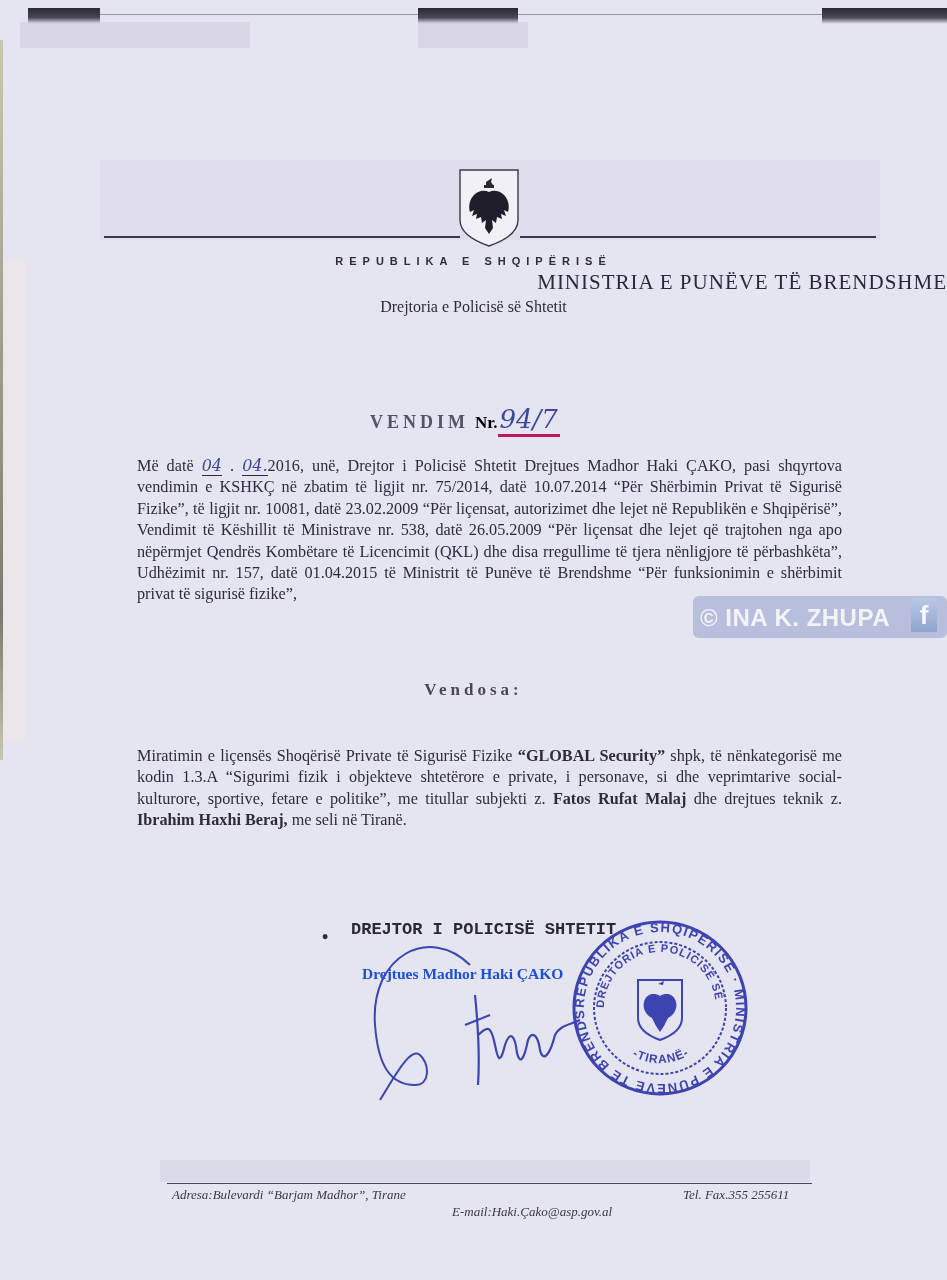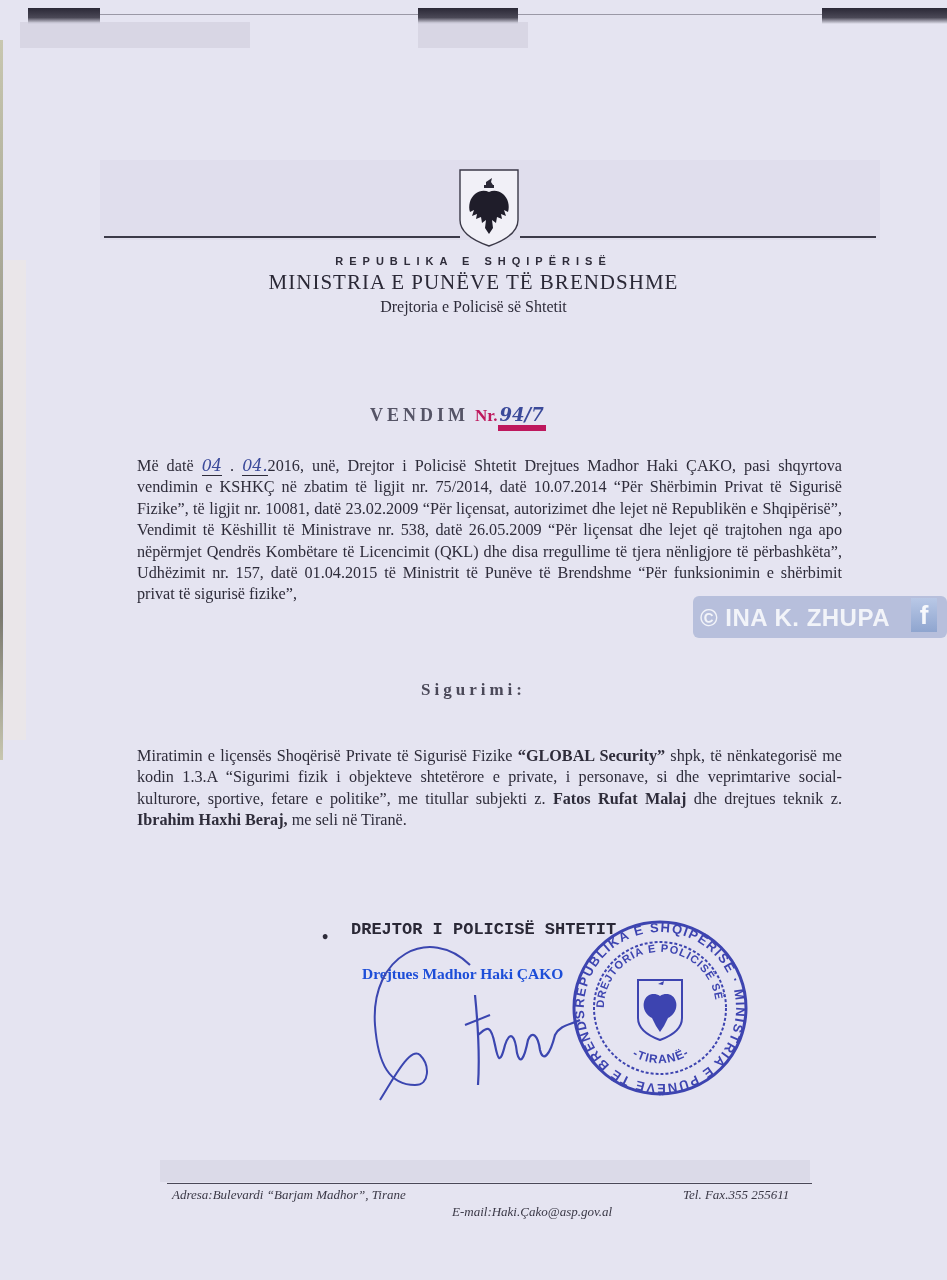--- a/index.html
+++ b/index.html
@@ -20,30 +20,30 @@
 
   
   .header-band { left:100px; top:160px; width:780px; height:80px; background:rgba(214,213,228,0.35); }
   .rule { height:2px; background:#3b3948; }
   .rule-left { left:104px; top:236px; width:356px; }
   .rule-right { left:520px; top:236px; width:356px; }
   .emblem { left:458px; top:168px; width:62px; height:80px; }
   .republika { left:0; width:947px; top:255px; text-align:center;
     font-family:"Liberation Sans","DejaVu Sans",sans-serif; font-weight:bold;
     font-size:11px; letter-spacing:6px; color:#2e2c3a; }
-  .ministry { left:0; width:947px; top:270px; text-align:center;
+  .ministry { left:0; width:947px; top:270px; text-align:right;
     font-size:21px; letter-spacing:1px; color:#2a2836; }
   .directorate { left:0; width:947px; top:298px; text-align:center; font-size:16px; color:#2e2c3a; }
 
   
   .vendim-row { left:370px; top:404px; height:30px; }
   .vendim-label { font-size:18px; letter-spacing:4px; font-weight:bold; color:#555466; }
-  .vendim-nr { font-size:17px; font-weight:bold; color:#be185d; margin-left:2px; }
+  .vendim-nr { font-size:17px; font-weight:bold; color:#000000; margin-left:2px; }
   .hand { font-family:"DejaVu Serif",serif; font-style:italic; color:#3b4a9a; }
-  .vendim-num { font-size:18px; border-bottom:6px solid #be185d; padding:0 2px;font-weight:bold; }
+  .vendim-num { font-size:26px; border-bottom:3px solid #be185d; padding:0 2px; }
 
   
   .para { left:137px; width:705px; font-size:16.2px; line-height:21.4px; text-align:justify; color:#2e2c3a; }
   .para1 { top:455px; }
   .para2 { top:746px; }
   .date-hand { font-size:16px; border-bottom:1px solid #2e2c3a; }
   .vendosa { left:0; width:947px; top:680px; text-align:center; font-size:17px; font-weight:bold; letter-spacing:4px; color:#4a4858; }
 
   
   .watermark { left:693px; top:596px; width:254px; height:42px;
@@ -103,21 +103,21 @@
 </div>
 
 <div class="abs para para1">
   <span>Më datë </span><span class="hand date-hand">04</span><span> . </span><span class="hand date-hand">04.</span><span>2016, unë, Drejtor i Policisë Shtetit Drejtues Madhor Haki ÇAKO, pasi shqyrtova vendimin e KSHKÇ në zbatim të ligjit nr. 75/2014, datë 10.07.2014 “Për Shërbimin Privat  të Sigurisë Fizike”, të ligjit nr. 10081, datë 23.02.2009 “Për liçensat, autorizimet dhe lejet në Republikën e Shqipërisë”, Vendimit të Këshillit të Ministrave nr. 538, datë 26.05.2009 “Për liçensat dhe lejet që trajtohen nga apo nëpërmjet Qendrës Kombëtare të Licencimit (QKL) dhe disa rregullime të tjera nënligjore të përbashkëta”, Udhëzimit nr. 157, datë 01.04.2015 të Ministrit të Punëve të Brendshme “Për funksionimin e shërbimit privat të sigurisë fizike”,</span>
 </div>
 
 <div class="abs watermark"></div>
 <div class="abs wm-text">© INA K. ZHUPA</div>
 <div class="abs wm-fb">f</div>
 
-<div class="abs vendosa">Sigurimi:</div>
+<div class="abs vendosa">Vendosa:</div>
 
 <div class="abs para para2">
   <span>Miratimin e liçensës Shoqërisë Private të Sigurisë Fizike </span><b>“GLOBAL Security”</b><span> shpk, të nënkategorisë me kodin 1.3.A “Sigurimi fizik i objekteve shtetërore e private, i personave, si dhe veprimtarive social-kulturore, sportive, fetare e politike”, me titullar subjekti z. </span><b>Fatos Rufat Malaj</b><span> dhe drejtues teknik z. </span><b>Ibrahim Haxhi Beraj,</b><span> me seli në Tiranë.</span>
 </div>
 
 <div class="abs bullet">•</div>
 <div class="abs sig-title">DREJTOR I POLICISË SHTETIT</div>
 <div class="abs sig-name">Drejtues Madhor Haki ÇAKO</div>
 
 <svg class="abs signature" viewBox="0 0 230 175">

